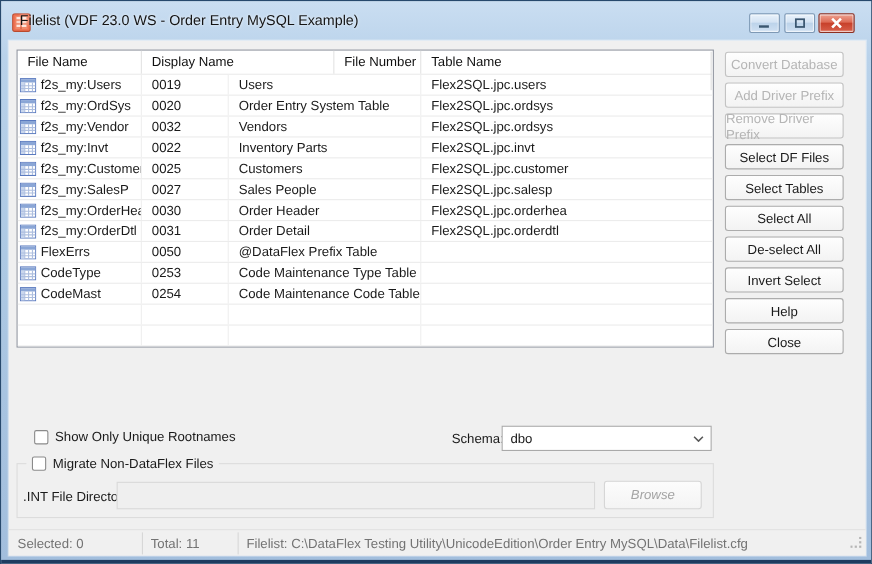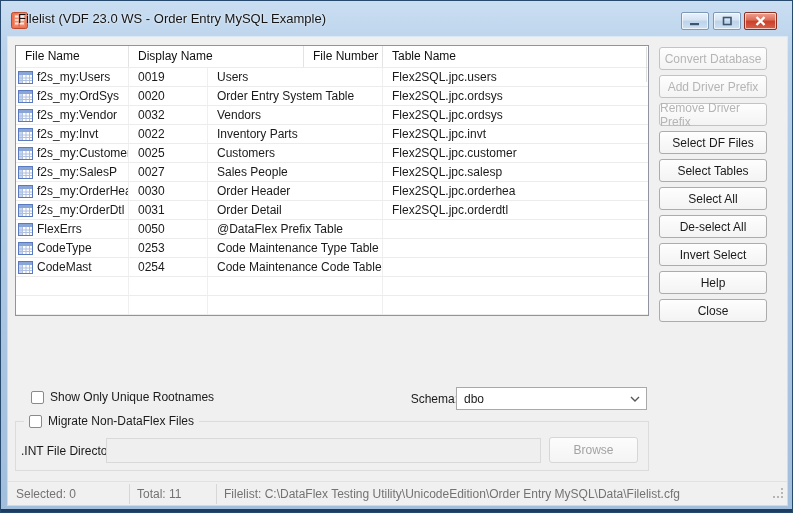--- a/index.html
+++ b/index.html
@@ -64,21 +64,21 @@
   .groupbox { position:absolute; left:7px; top:384px; width:634px; height:50px;
               border:1px solid #dcdcdc; }
   .group-legend { position:absolute; left:16px; top:377px; background:#f0f0f0;
                   padding:0 5px; display:flex; align-items:flex-end; gap:6px; }
   .int-label { position:absolute; left:13px; top:407px; }
   .int-input { position:absolute; left:98px; top:401px; width:435px; height:25px;
                background:#efefef; border:1px solid #d9d9d9; }
   .browse-btn { position:absolute; left:541px; top:400px; width:89px; height:26px;
                 border:1px solid #d6d6d6; border-radius:3px; color:#a3a3a3;
                 background:linear-gradient(180deg,#fcfcfc,#f4f4f4);
-                display:flex; align-items:center; justify-content:center; }
+                display:flex; align-items:center; justify-content:center;font-style:italic; }
 
   
   .statusbar { position:absolute; left:0; top:444px; width:779px; height:24px;
                background:#f0f0f0; border-top:1px solid #e2e2e2; }
   .statusbar .sep { position:absolute; top:2px; width:1px; height:20px; background:#d7d7d7; }
   .statusbar .txt { position:absolute; top:5px; white-space:nowrap; color:#737373; }
   .grip { position:absolute; right:3px; bottom:3px; }
 </style>
 </head>
 <body>

